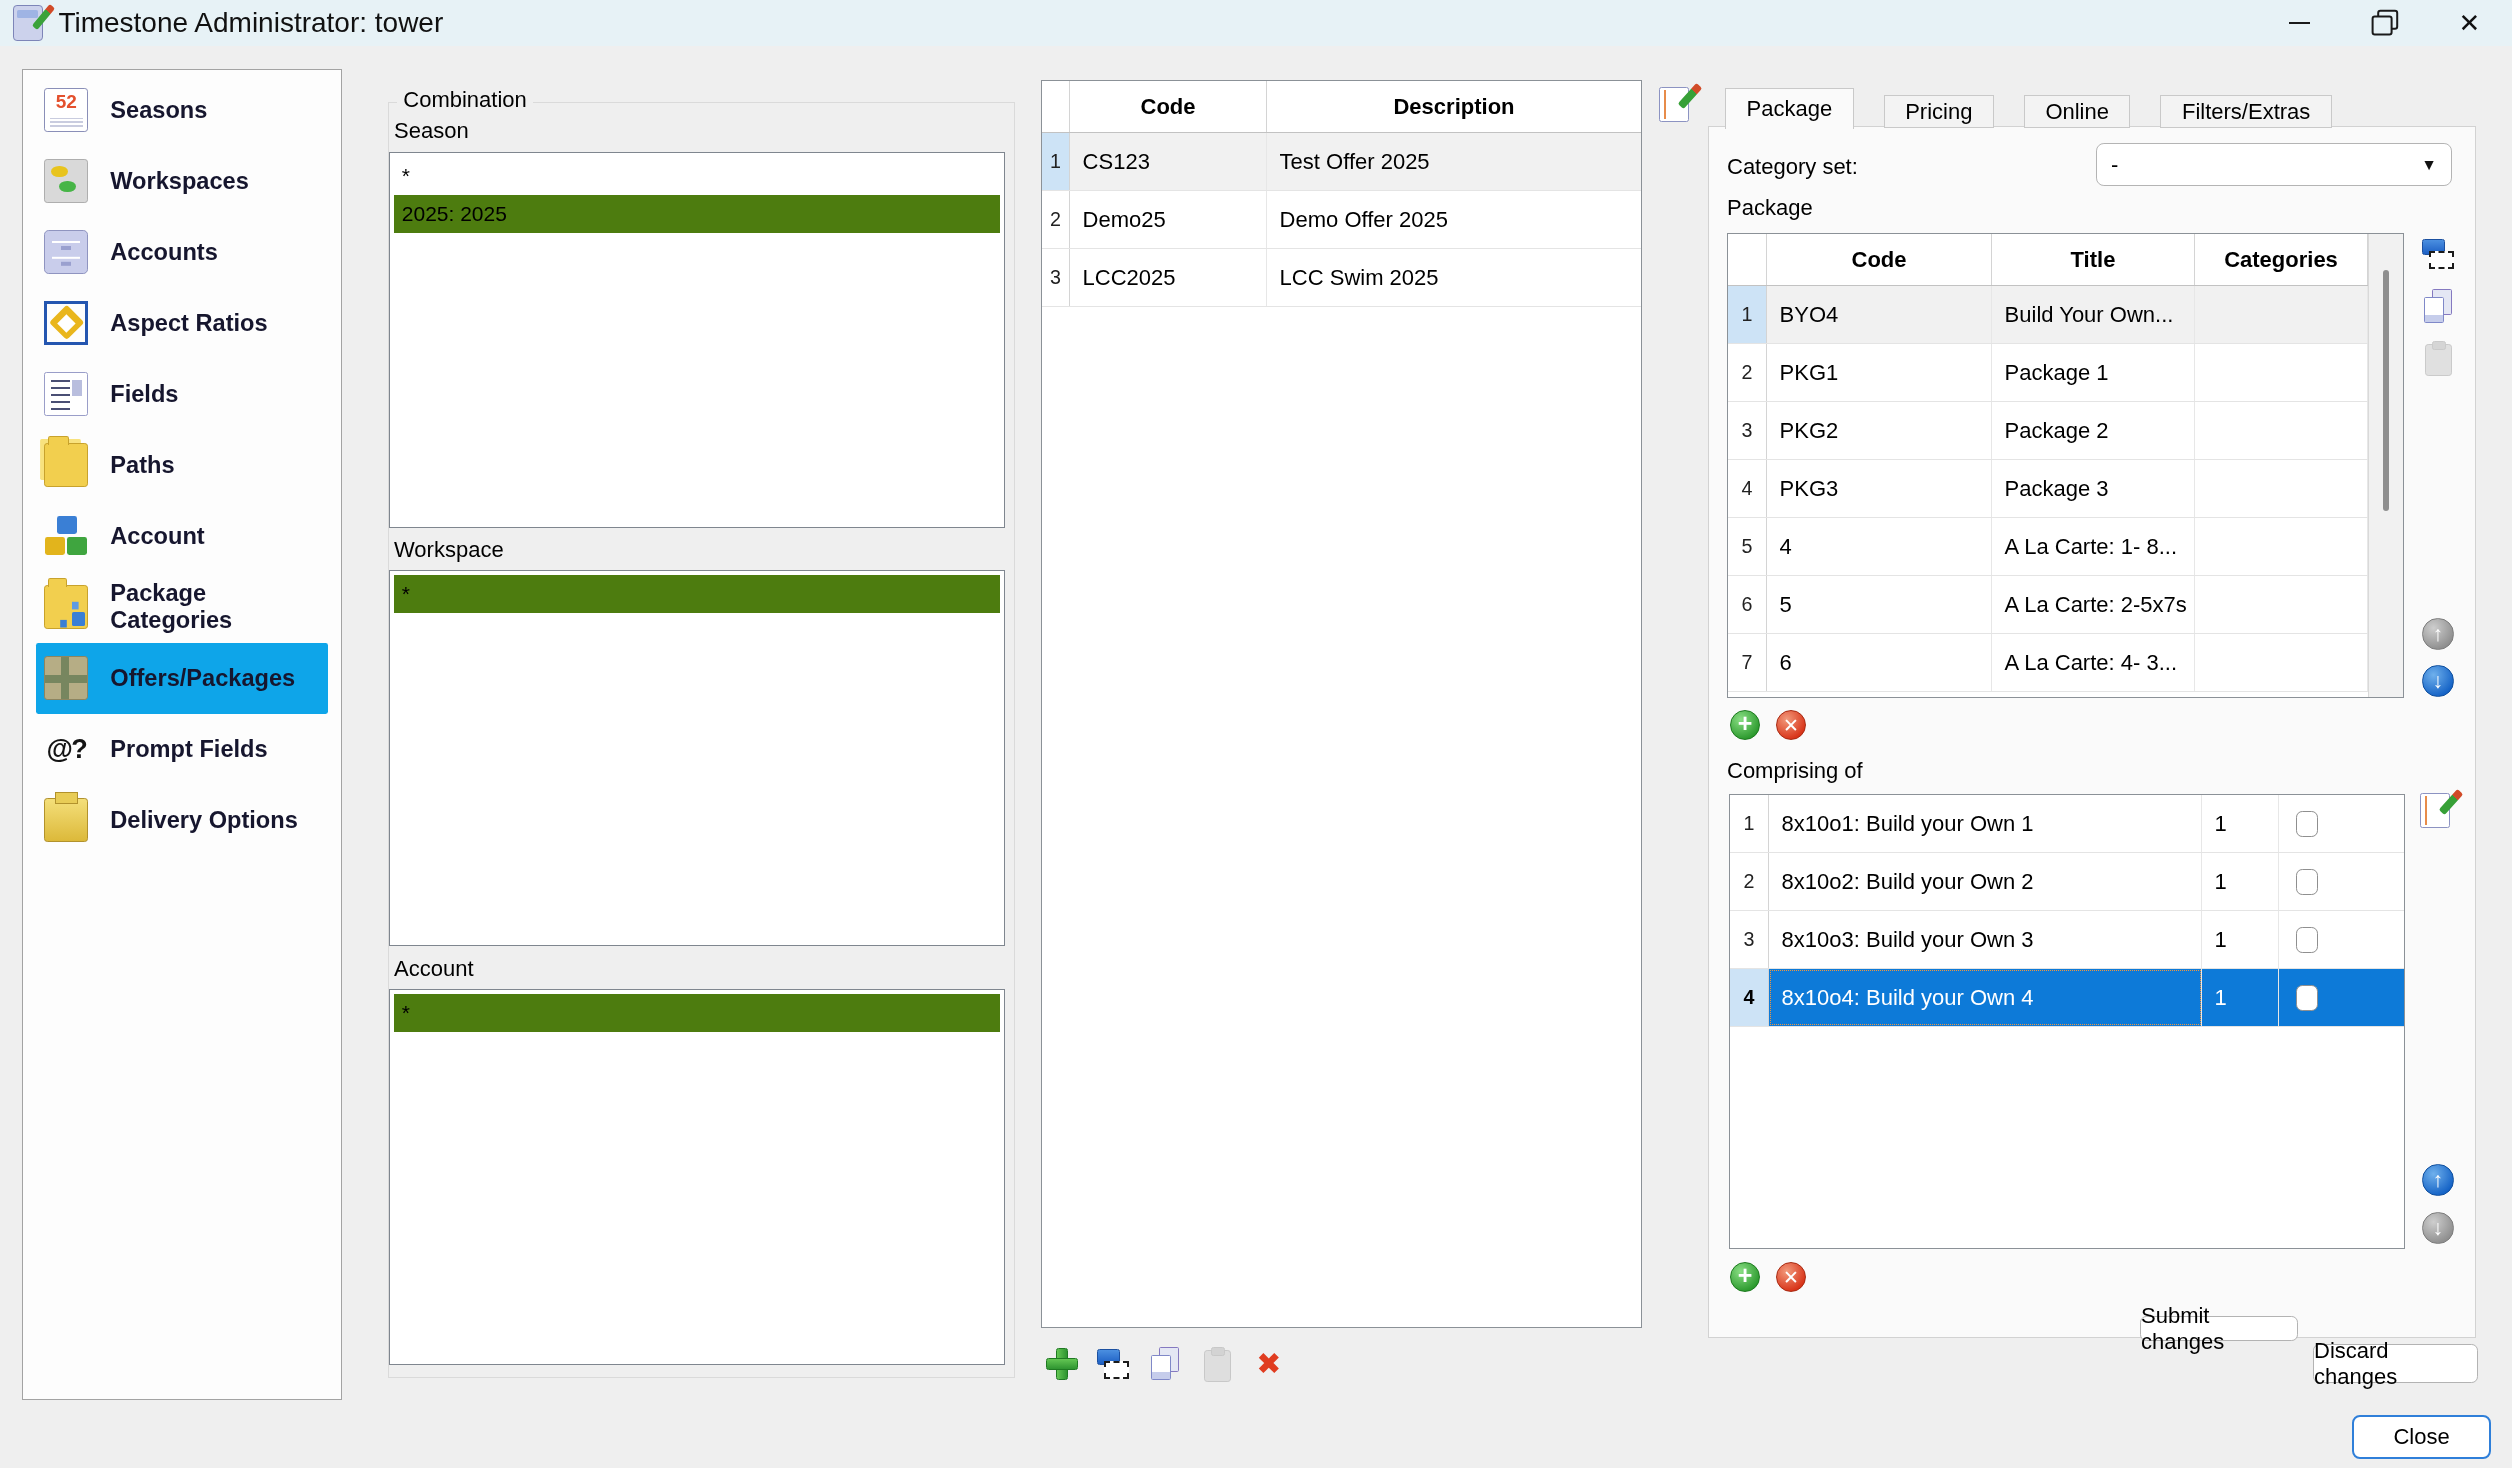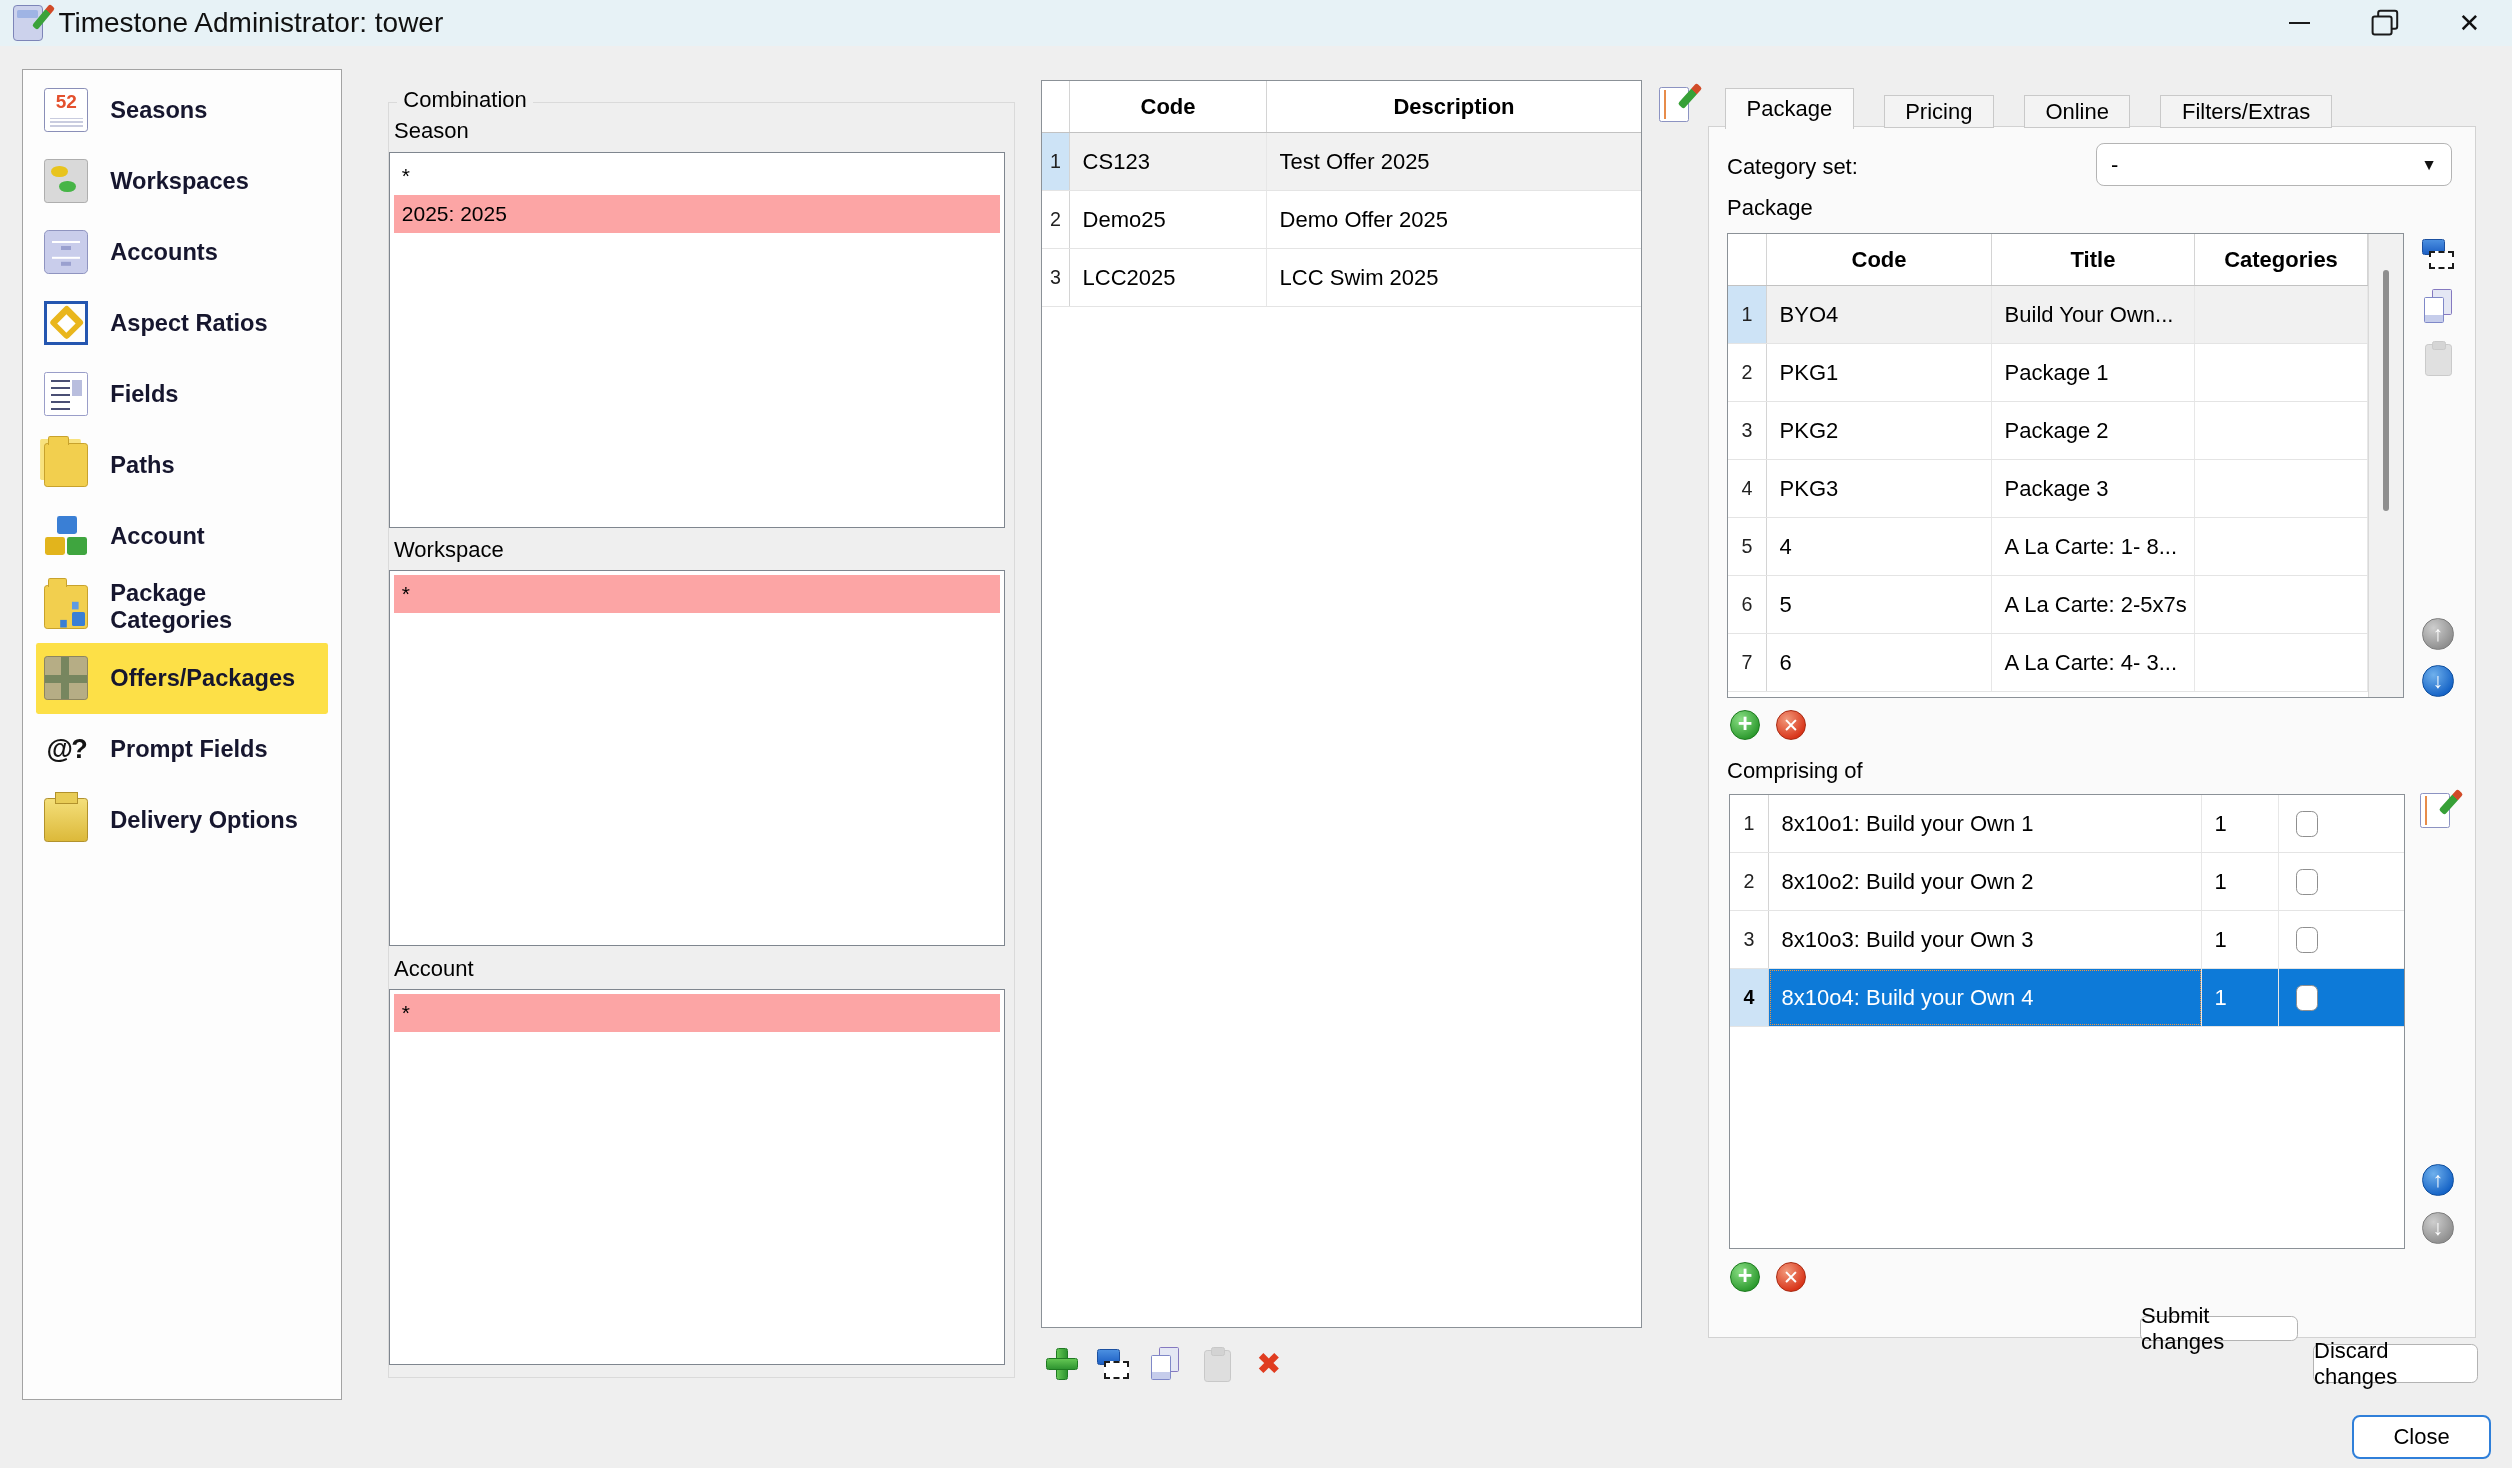--- a/index.html
+++ b/index.html
@@ -15,21 +15,21 @@
   .tb-spacer{flex:1}
   .win-btn{position:relative;width:85px;height:46px;display:flex;align-items:center;justify-content:center;cursor:default}
   .ic-minimize::before{content:"";width:20.5px;border-top:2.4px solid #1a1a1a}
   .ic-maximize::before{content:"";position:absolute;width:16.5px;height:16.5px;border:2.4px solid #1a1a1a;border-radius:3.2px;transform:translate(3.2px,-3.2px)}
   .ic-maximize::after{content:"";position:absolute;width:16.5px;height:16.5px;border:2.4px solid #1a1a1a;border-radius:3.2px;background:#e7f2f6;transform:translate(-2.4px,2.4px)}
   .ic-close-w::before{content:"✕";font-size:26px;color:#101010}
 
   
   .sidebar{position:absolute;left:22px;top:69px;width:320px;height:1331px;background:#fdfdfd;border:1.6px solid #a3a3a3;padding-top:4.7px}
   .sb-item{height:71px;margin:0 13.4px;display:flex;align-items:center;gap:22px;padding-left:7.9px;border-radius:2.4px;font-size:23.6px;font-weight:600;color:#16162e}
-  .sb-item.selected{background:#fde047}
+  .sb-item.selected{background:#0ea5e9}
   .sbi{width:44px;height:44px;position:relative;flex:0 0 auto}
 
   .ic-seasons{background:#fff;border:1.6px solid #8a8fb8;border-radius:3.2px}
   .ic-seasons::before{content:"52";position:absolute;top:1.6px;left:0;right:0;text-align:center;font-weight:bold;color:#e4512e;font-size:19px}
   .ic-seasons::after{content:"";position:absolute;left:4.7px;right:4.7px;bottom:3.9px;height:11px;background:repeating-linear-gradient(0deg,#c9ccdf 0 1.6px,transparent 1.6px 3.9px)}
   .ic-workspaces{background:#d9d9d9;border:1.6px solid #aeaeae;border-radius:3.2px}
   .ic-workspaces::before{content:"";position:absolute;width:17.3px;height:11.8px;border-radius:50%;background:#e8c41e;top:5.5px;left:5.5px}
   .ic-workspaces::after{content:"";position:absolute;width:17.3px;height:11.8px;border-radius:50%;background:#47b547;top:20.5px;left:13.4px}
   .ic-accounts{background:#c9cdeb;border:1.6px solid #8f94c0;border-radius:4.7px}
   .ic-accounts::before{content:"";position:absolute;left:7px;right:7px;top:10.2px;height:1.6px;background:#fff;box-shadow:0 15.8px 0 #fff}
@@ -57,21 +57,21 @@
   .ic-subsamples{background:#fff;border:1.6px solid #a9aed6;border-radius:2.4px}
   .ic-subsamples::before{content:"";position:absolute;left:9.5px;top:5.5px;width:15.8px;height:11px;background:#efa23c;border-radius:50% 50% 20% 20%}
   .ic-subsamples::after{content:"";position:absolute;left:4.7px;top:17.3px;width:25px;height:14px;background:#3a6fc0;border-radius:6.3px 6.3px 0 0;box-shadow:12.6px 9.5px 0 -1.6px #fff,12.6px 9.5px 0 0 #a9aed6}
 
   
   .group{position:absolute;left:388px;top:102px;width:627px;height:1276px;border:0.8px solid #dadada}
   .group-label{position:absolute;left:397px;top:87px;background:#efefef;padding:0 6.3px;font-size:22px;z-index:2}
   .field-label{position:absolute;font-size:22px}
   .lb{position:absolute;background:#fff;border:1.6px solid #7f868f;padding:3.9px}
   .lb-item{height:38px;display:flex;align-items:center;padding-left:7.9px;font-size:21px}
-  .lb-item.selected{background:#fca5a5}
+  .lb-item.selected{background:#4d7c0f}
 
   
   .grid-box{position:absolute;background:#fff;border:1.6px solid #8b9197}
   .ghead{display:flex;height:52px;border-bottom:0.8px solid #c2c2c2}
   .ghead .hc{display:flex;align-items:center;justify-content:center;font-weight:bold;font-size:22px;border-right:0.8px solid #d4d4d4}
   .grow{display:flex;height:58px;border-bottom:0.8px solid #e4e4e4}
   .grow .c{display:flex;align-items:center;font-size:22px;border-right:0.8px solid #e7e7e7;padding-left:12.6px;overflow:hidden;white-space:nowrap}
   .grow .gut{justify-content:center;padding-left:0;font-size:19.7px;color:#222;border-right:0.8px solid #d4d4d4}
   .grow.selected{background:#f1f1f1}
   .grow.selected .gut{background:#cde3f6}

